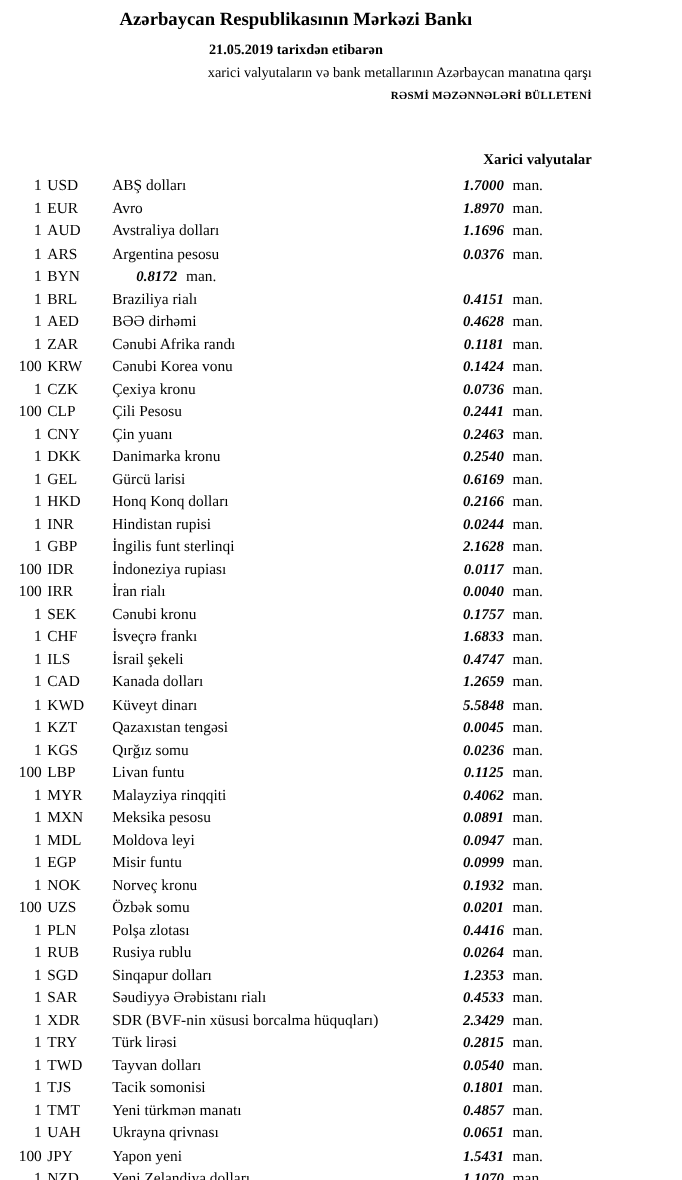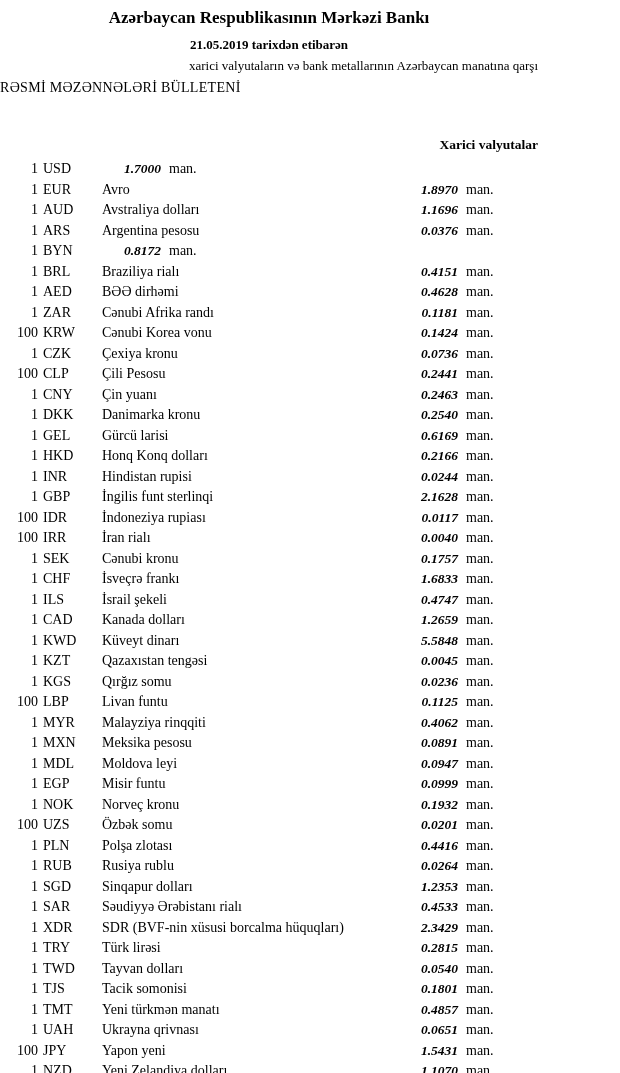--- a/index.html
+++ b/index.html
@@ -31,23 +31,23 @@
     line-height: 16px;
     margin-bottom: 5px;
   }
   .hdr-subtitle {
     text-align: right;
     font-size: 13px;
     line-height: 16px;
     margin-bottom: 5px;
   }
   .hdr-bulletin {
-    text-align: left;
-    font-weight: normal;
-    font-size: 14px;
+    text-align: right;
+    font-weight: bold;
+    font-size: 10px;
     line-height: 17px;
     letter-spacing: 0.3px;
   }
   .section-title {
     text-align: right;
     font-weight: bold;
     font-size: 13.5px;
     line-height: 16px;
     margin-top: 41px;
     margin-bottom: 6px;
@@ -105,20 +105,21 @@
   <div class="hdr-date">21.05.2019 tarixdən etibarən</div>
   <div class="hdr-subtitle">xarici valyutaların və bank metallarının Azərbaycan manatına qarşı</div>
   <div class="hdr-bulletin">RƏSMİ MƏZƏNNƏLƏRİ BÜLLETENİ</div>
 
   <div class="section-title">Xarici valyutalar</div>
 
   <div class="rows">
       <div class="row">
     <span class="qty">1</span>
     <span class="code">USD</span>
+    <span class="name">ABŞ dolları</span>
     <span class="rate">1.7000</span>
     <span class="unit">man.</span>
   </div>
       <div class="row">
     <span class="qty">1</span>
     <span class="code">EUR</span>
     <span class="name">Avro</span>
     <span class="rate">1.8970</span>
     <span class="unit">man.</span>
   </div>

